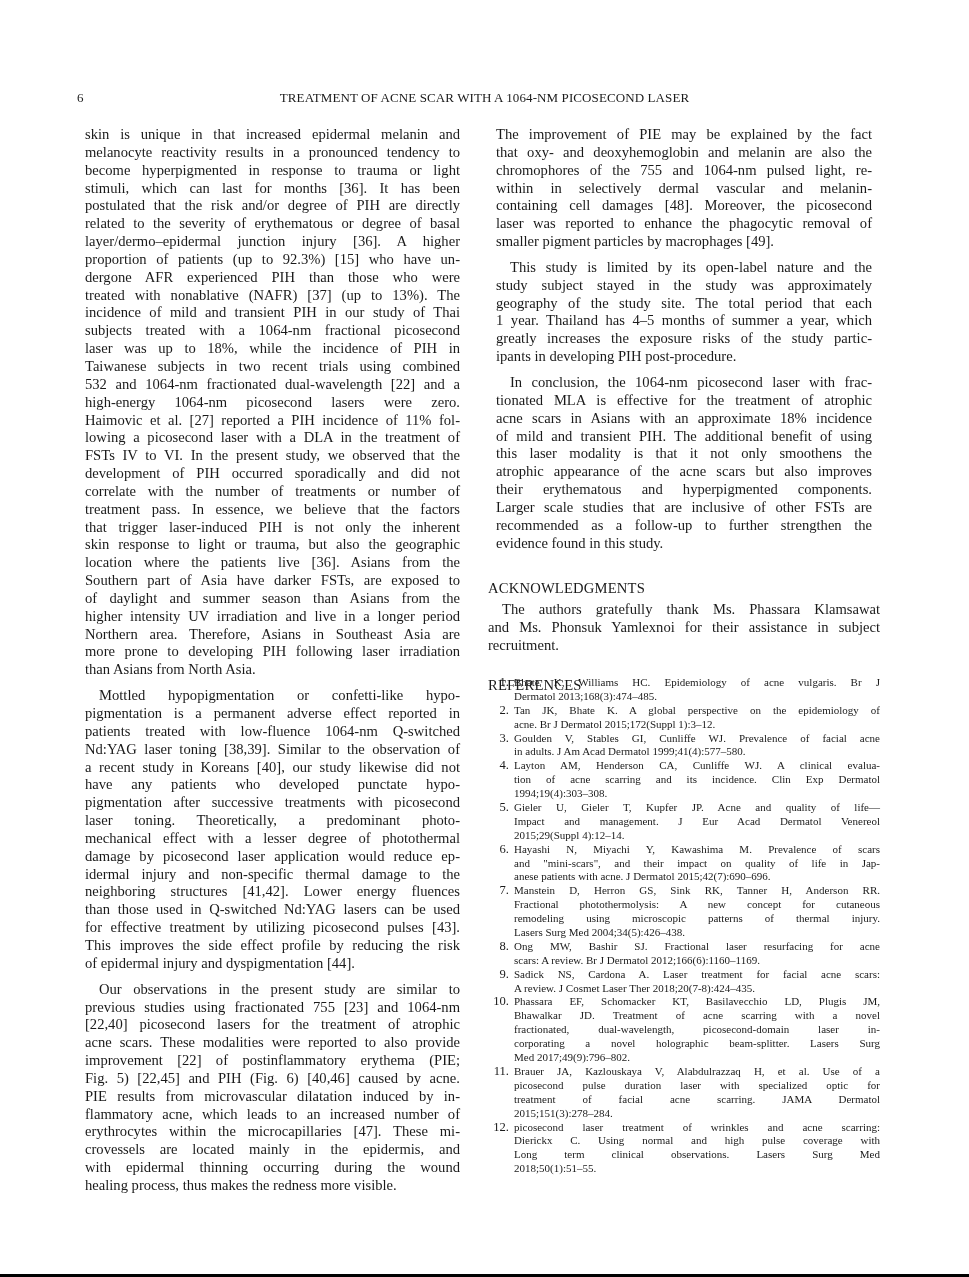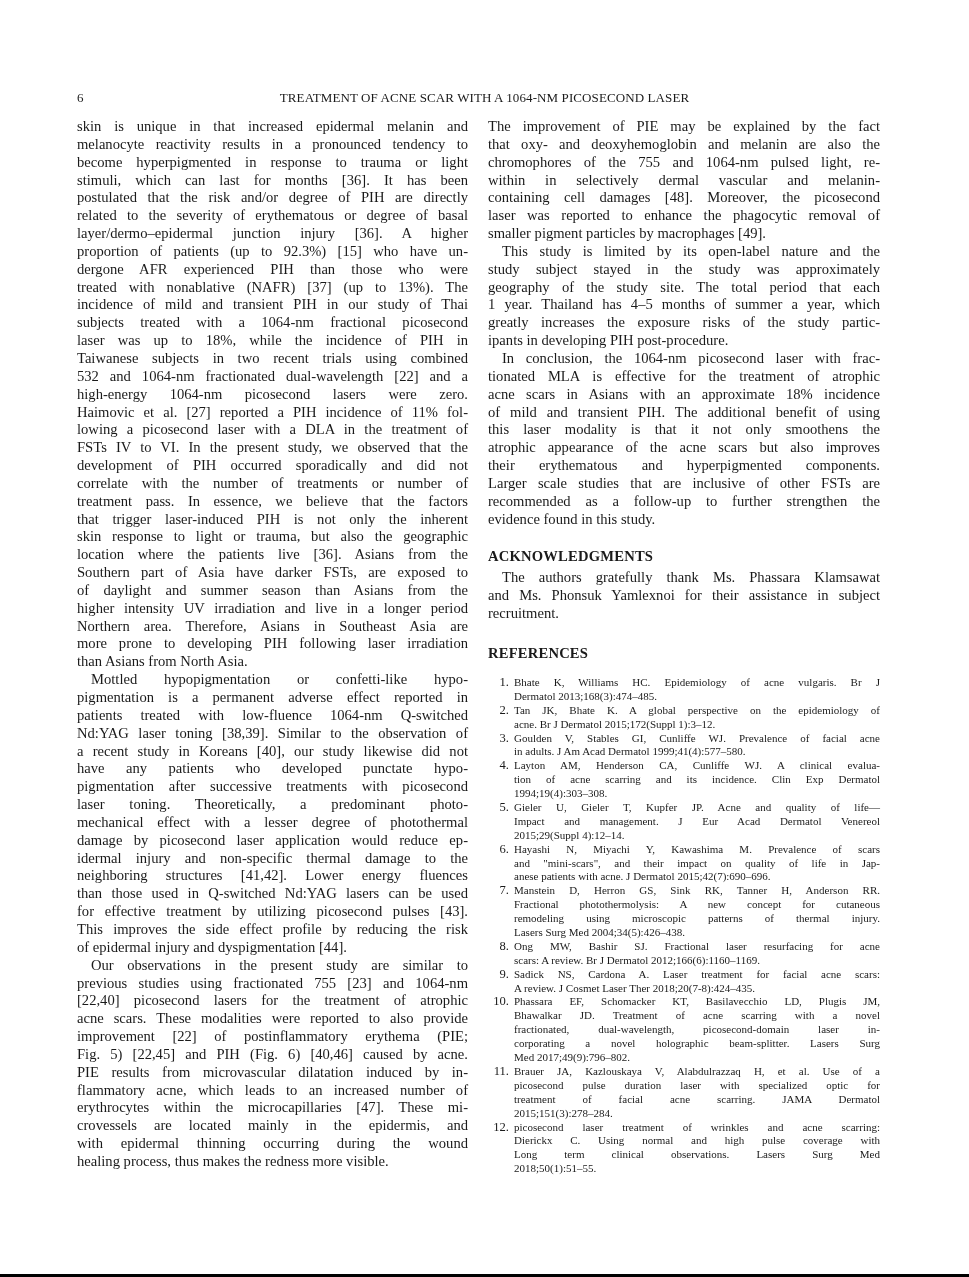--- a/index.html
+++ b/index.html
@@ -9,22 +9,22 @@
                   font-family:"Liberation Serif",serif; font-size:13px; }
   .page-num { position:absolute; left:77px; top:0; }
   .head-title { position:absolute; left:0; width:969px; text-align:center; top:0; letter-spacing:0.1px; }
   .col { position:absolute; font-family:"Liberation Serif",serif; }
   .col-left { left:77px; top:118px; width:391px; }
   .col-right { left:488px; top:118px; width:392px; }
   .body-line { display:block; font-size:14.6px; line-height:17.85px; height:17.85px;
                text-align:justify; text-align-last:justify; white-space:nowrap; overflow:visible; }
   .body-line.last { text-align-last:left; }
   .body-line.indent { padding-left:14px; }
-  .para { margin:0; }
-  .section-heading { font-weight:bold; font-size:14.6px; letter-spacing:0.2px; margin:0; }
+  .para { margin:8px; }
+  .section-heading { font-weight:normal; font-size:14.6px; letter-spacing:0.2px; margin:0; }
   .refs { position:absolute; left:488px; top:676px; width:392px; font-family:"Liberation Serif",serif; }
   .ref { position:relative; padding-left:26px; margin:0; }
   .ref-num { position:absolute; left:0; width:21px; text-align:right; font-size:12.6px; line-height:13.9px; }
   .ref-line { display:block; font-size:11px; line-height:13.9px; height:13.9px;
               text-align:justify; text-align-last:justify; white-space:nowrap; }
   .ref-line.last { text-align-last:left; }
   .bottom-rule { position:absolute; left:0; top:1274px; width:969px; height:3px; background:#000; }
 </style>
 </head>
 <body>

